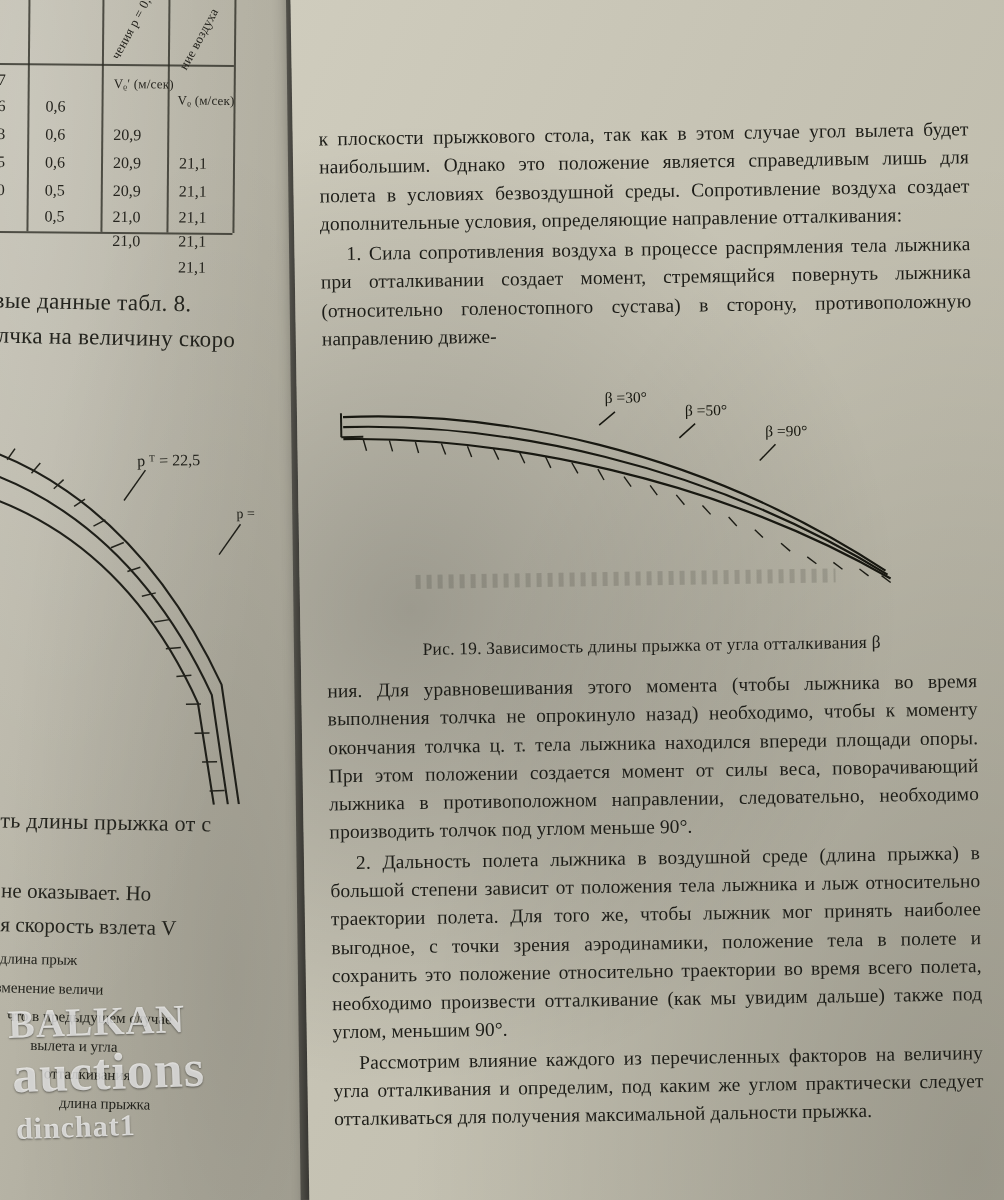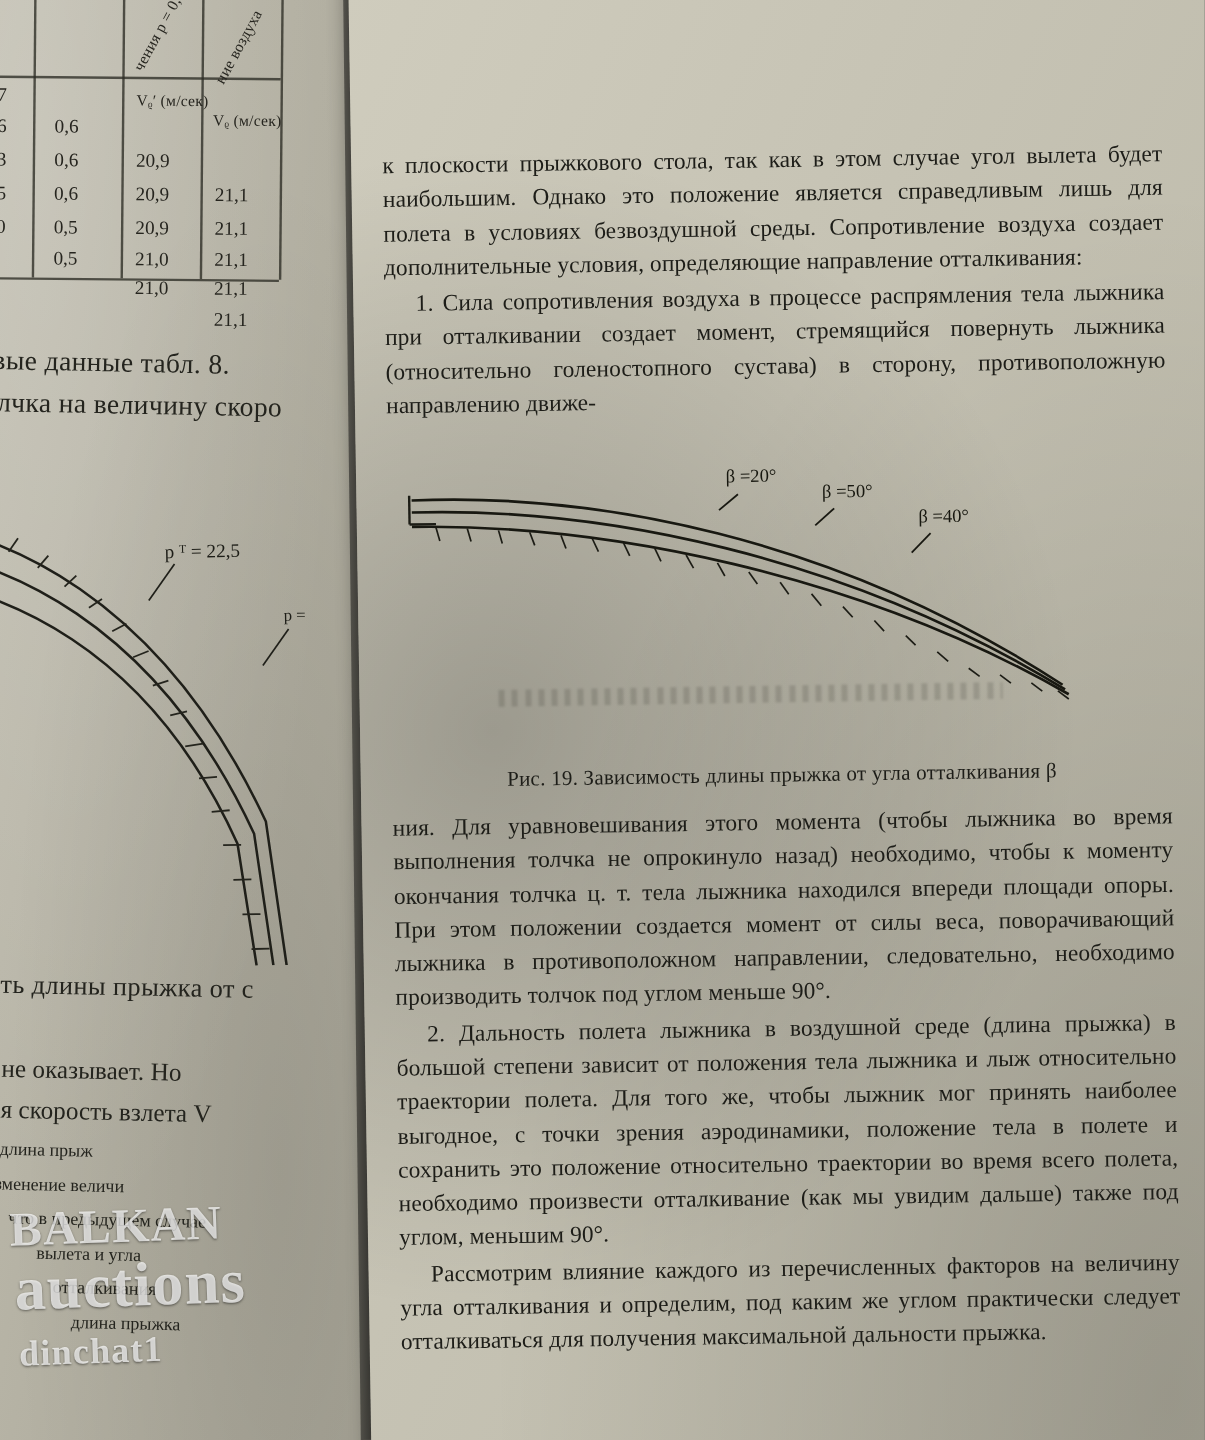--- a/index.html
+++ b/index.html
@@ -398,23 +398,23 @@
             <line x1="534" y1="206" x2="543" y2="213"></line>
             <line x1="556" y1="213" x2="565" y2="220"></line>
           </g>
 
           <g stroke="#181811" stroke-width="1.5" fill="none">
             <path d="M 292 45 L 276 58"></path>
             <path d="M 372 58 L 356 72"></path>
             <path d="M 452 80 L 436 96"></path>
           </g>
         </svg>
-        <div class="betalabel" style="left:282px; top:22px;">β =20°</div>
+        <div class="betalabel" style="left:282px; top:22px;">β =30°</div>
         <div class="betalabel" style="left:362px; top:36px;font-family:Liberation Serif, serif;">β =50°</div>
-        <div class="betalabel" style="left:442px; top:58px;">β =40°</div>
+        <div class="betalabel" style="left:442px; top:58px;">β =90°</div>
         <div class="smudge"></div>
       </div>
 
       <div class="rfig-cap">Рис. 19. Зависимость длины прыжка от угла отталкивания  β</div>
 
       <p class="rpara">ния. Для уравновешивания этого момента (чтобы лыжника во время выполнения толчка не опрокинуло назад) необходимо, чтобы к моменту окончания толчка ц. т. тела лыжника находился впереди площади опоры. При этом положении создается момент от силы веса, поворачивающий лыжника в противоположном направлении, следовательно, необходимо производить толчок под углом меньше 90°.</p>
       <p class="rpara indent">2. Дальность полета лыжника в воздушной среде (длина прыжка) в большой степени зависит от положения тела лыжника и лыж относительно траектории полета. Для того же, чтобы лыжник мог принять наиболее выгодное, с точки зрения аэродинамики, положение тела в полете и сохранить это положение относительно траектории во время всего полета, необходимо произвести отталкивание (как мы увидим дальше) также под углом, меньшим 90°.</p>
       <p class="rpara indent">Рассмотрим влияние каждого из перечисленных факторов на величину угла отталкивания и определим, под каким же углом практически следует отталкиваться для получения максимальной дальности прыжка.</p>
     </div>
   </div>

